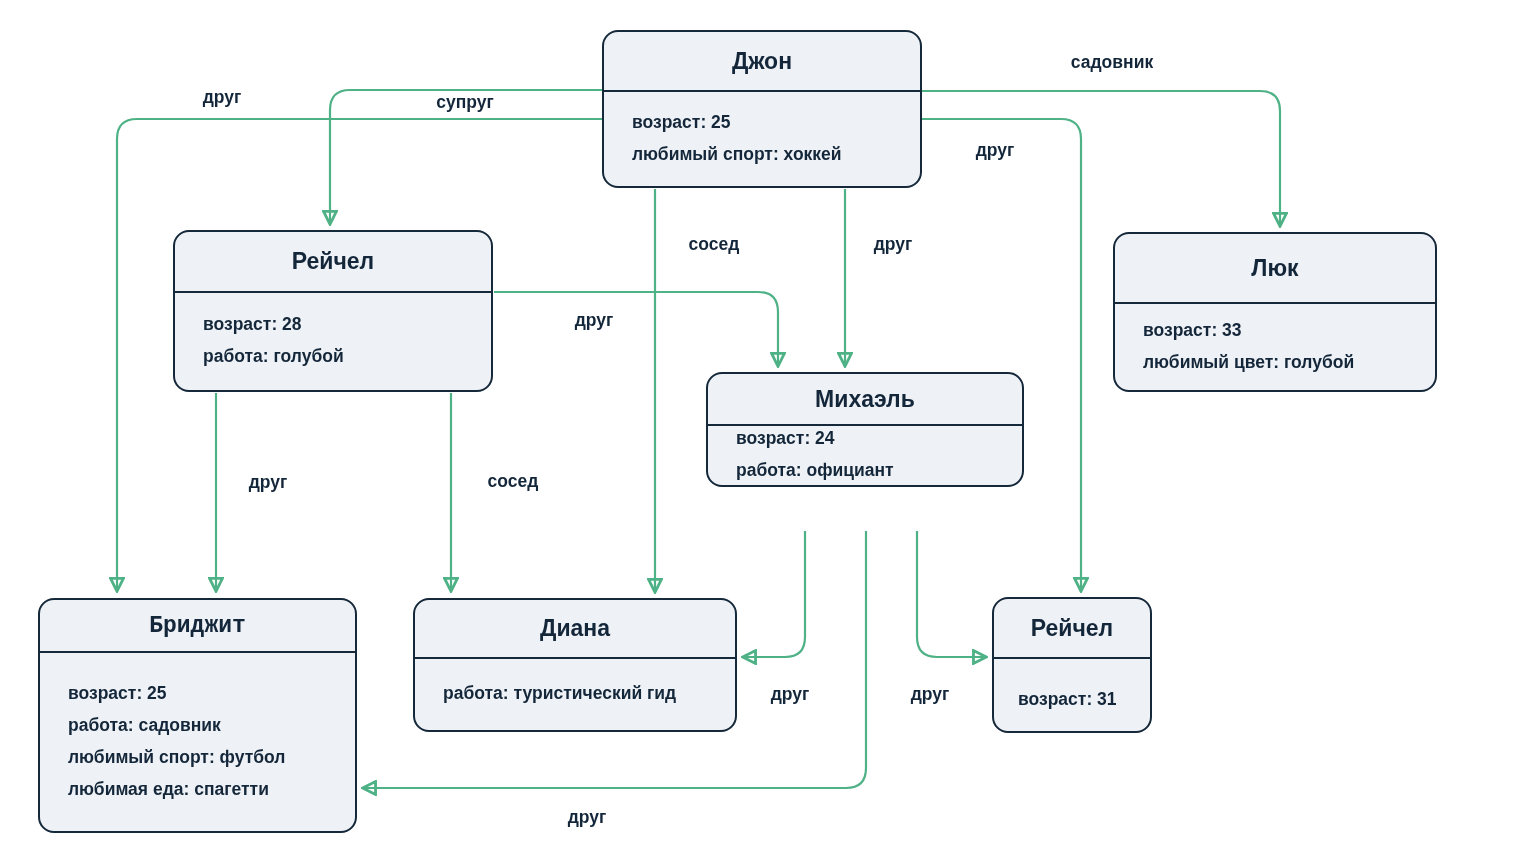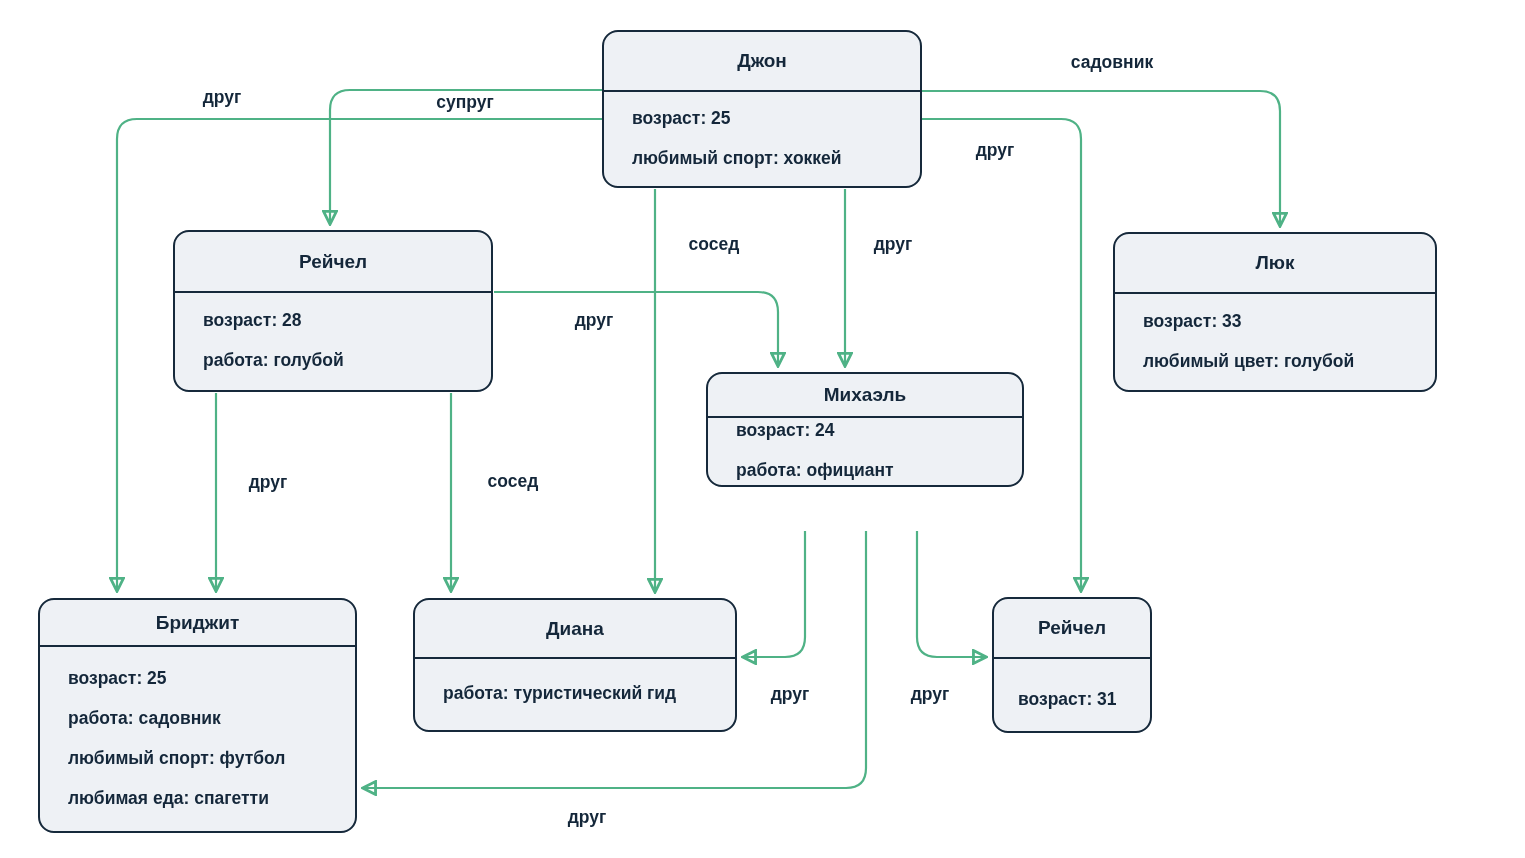--- a/index.html
+++ b/index.html
@@ -17,27 +17,27 @@
     position:absolute;
     background:#eef1f5;
     border:2.5px solid #16293b;
     border-radius:16px;
     display:flex; flex-direction:column;
     box-sizing:border-box;
   }
   .node-title {
     display:flex; align-items:center; justify-content:center;
     border-bottom:2.5px solid #16293b;
-    font-size:19px; font-weight:700;
+    font-size:23px; font-weight:700;
     box-sizing:border-box;
   }
   .node-body {
     flex:1;
     display:flex; flex-direction:column; justify-content:center;
-    gap:19px;
+    gap:11px;
     padding:2px 28px 4px 28px;
   }
   .attr { font-size:17.5px; font-weight:600; white-space:nowrap; }
   .edge-label {
     position:absolute;
     transform:translate(-50%,-50%);
     font-size:17.5px; font-weight:600;
     color:#14273a;
     white-space:nowrap;
   }
@@ -77,37 +77,37 @@
 
   <div class="node" style="left:173px; top:230px; width:320px; height:162px;">
     <div class="node-title" style="height:61px;">Рейчел</div>
     <div class="node-body">
       <div class="attr">возраст: 28</div>
       <div class="attr">работа: голубой</div>
     </div>
   </div>
 
   <div class="node" style="left:1113px; top:232px; width:324px; height:160px;">
-    <div class="node-title" style="height:60px;">Люк</div>
+    <div class="node-title" style="height:70px;">Люк</div>
     <div class="node-body">
       <div class="attr">возраст: 33</div>
       <div class="attr">любимый цвет: голубой</div>
     </div>
   </div>
 
   <div class="node" style="left:682px; top:372px; width:318px; height:115px;margin-left:24px;">
     <div class="node-title" style="height:61px;">Михаэль</div>
     <div class="node-body">
       <div class="attr">возраст: 24</div>
       <div class="attr">работа: официант</div>
     </div>
   </div>
 
   <div class="node" style="left:38px; top:598px; width:319px; height:235px;">
-    <div class="node-title" style="height:47px;">Бриджит</div>
+    <div class="node-title" style="height:53px;font-family:Liberation Mono, monospace;">Бриджит</div>
     <div class="node-body">
       <div class="attr">возраст: 25</div>
       <div class="attr">работа: садовник</div>
       <div class="attr">любимый спорт: футбол</div>
       <div class="attr">любимая еда: спагетти</div>
     </div>
   </div>
 
   <div class="node" style="left:413px; top:598px; width:324px; height:134px;">
     <div class="node-title" style="height:59px;">Диана</div>

